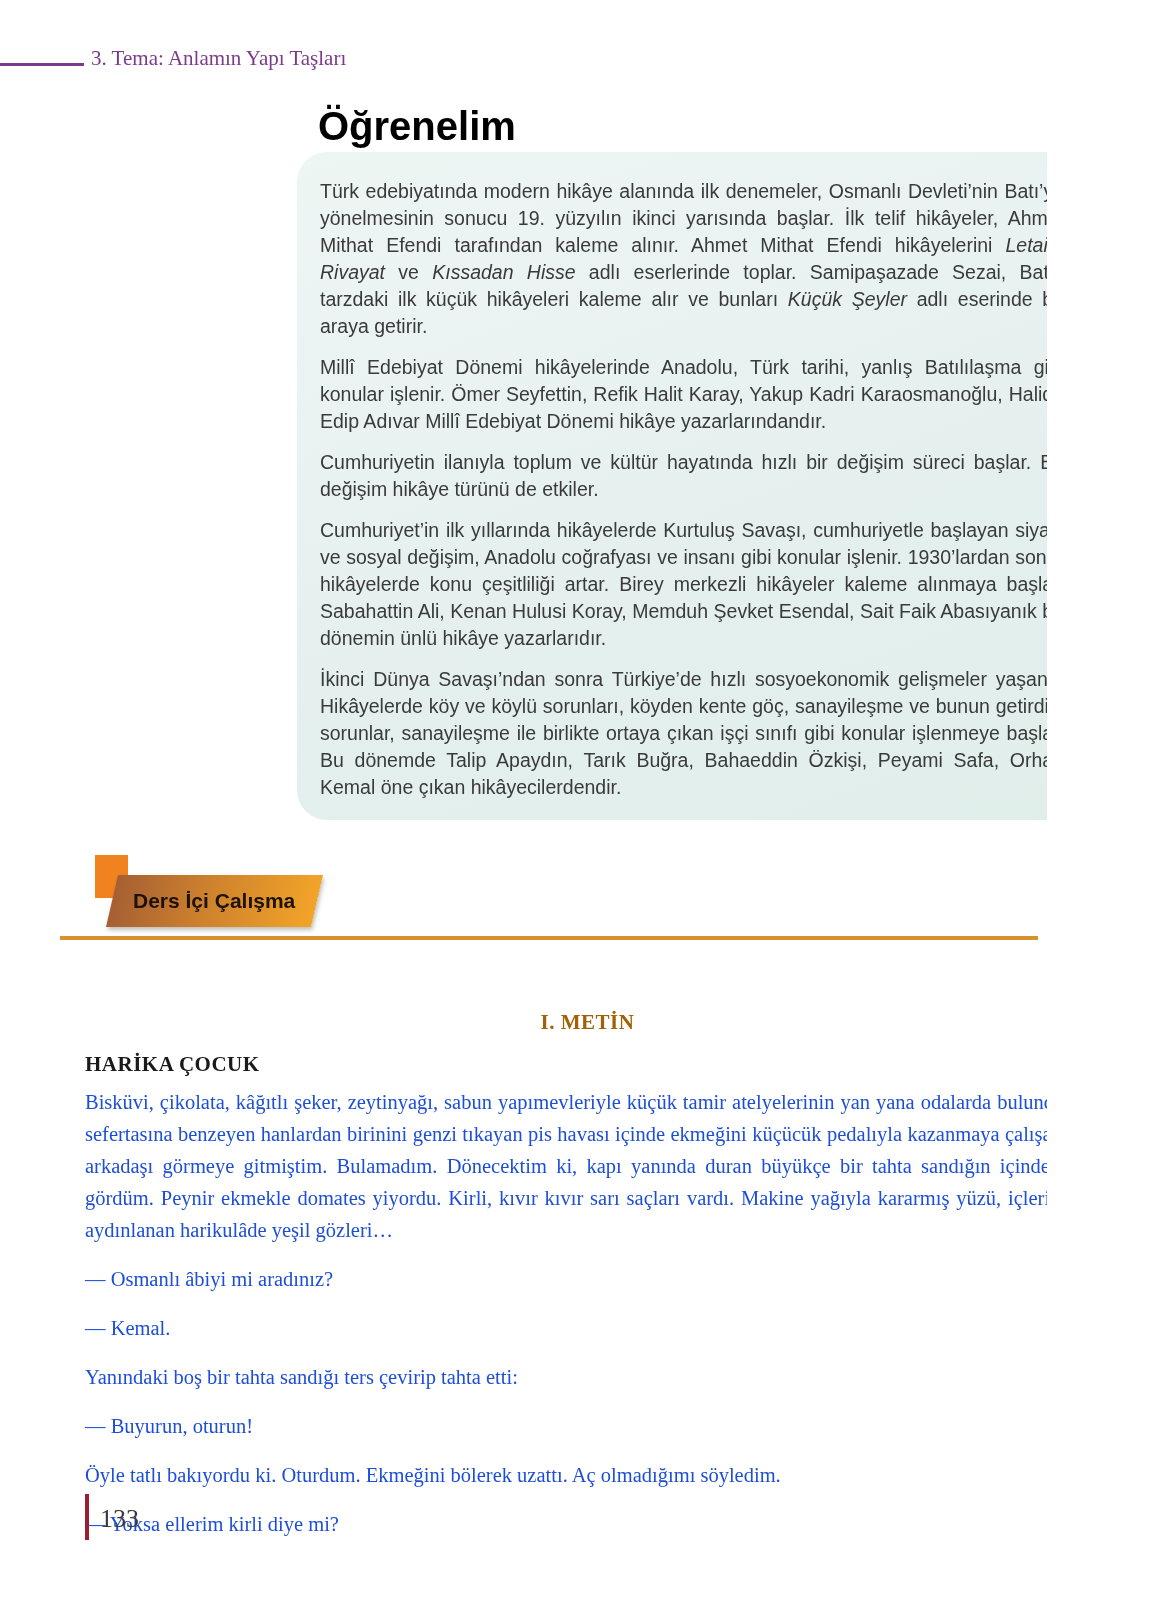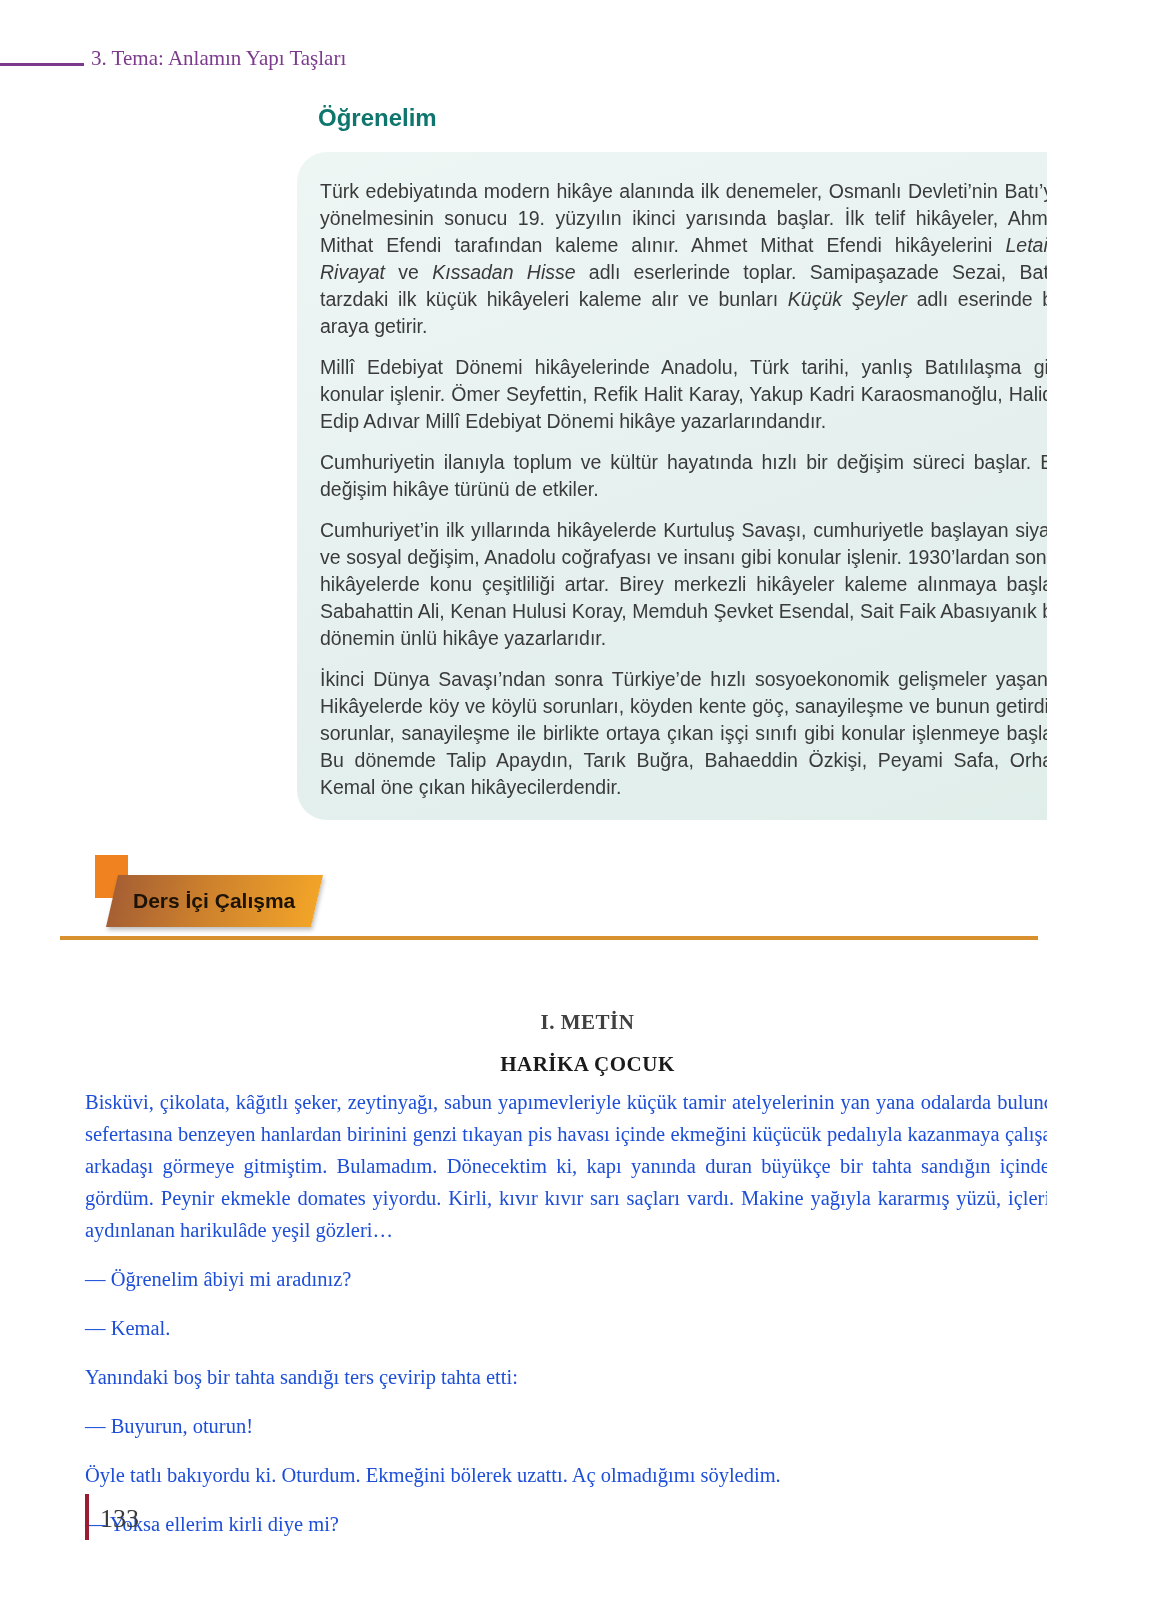--- a/index.html
+++ b/index.html
@@ -23,21 +23,21 @@
   .chapter-title {
     position: absolute; left: 91px; top: 0;
     font-family: "Liberation Serif", serif;
     font-size: 21px; color: #7c3a8d; white-space: nowrap;
   }
 
   
   .learn-title {
     position: absolute; left: 318px; top: 104px;
     font-family: "Liberation Sans", sans-serif;
-    font-weight: 700; font-size: 24px; color: #0f766e;
+    font-weight: 700; font-size: 40px; color: #000000;
   }
   .learn-box {
     position: absolute; left: 297px; top: 152px;
     width: 850px; height: 668px;
     background: linear-gradient(160deg, #eef6f4 0%, #e5f0ee 55%, #e0eeea 100%);
     border-radius: 30px;
     padding: 26px 83px 26px 23px;
     font-family: "Liberation Sans", sans-serif;
     font-size: 19.5px; line-height: 27px; color: #3a3a3a;
     text-align: justify;
@@ -73,26 +73,26 @@
   .instruction {
     position: absolute; left: 85px; top: 955px; width: 1005px;
     font-family: "Liberation Serif", serif;
     font-weight: 700; font-style: italic;
     font-size: 21.5px; color: #1a1a1a;
   }
 
   
   .story-section-title {
     position: absolute; left: 85px; top: 1010px; width: 1005px;
-    text-align: center; font-weight: 700; font-size: 21px; color: #404040;
+    text-align: center; font-weight: 700; font-size: 21px; color: #a16207;
     letter-spacing: 0.5px;
   }
   .story-title {
     position: absolute; left: 85px; top: 1052px; width: 1005px;
-    text-align: center; font-weight: 700; font-size: 21px; color: #1a1a1a;
+    font-weight: 700; font-size: 21px; color: #1a1a1a;
     letter-spacing: 0.5px;
   }
   .story-body {
     position: absolute; left: 85px; top: 1086px; width: 1005px;
     font-size: 20.5px; line-height: 32px; color: #1d4ed8;
     text-align: justify;
   }
   .story-body p { margin-bottom: 17px; }
 
   
@@ -131,21 +131,21 @@
     <span class="banner-label">Ders İçi Çalışma</span>
   </div>
   <div class="banner-rule"></div>
 
 
   <div class="story-section-title">I. METİN</div>
   <div class="story-title">HARİKA ÇOCUK</div>
 
   <div class="story-body">
     <p>Bisküvi, çikolata, kâğıtlı şeker, zeytinyağı, sabun yapımevleriyle küçük tamir atelyelerinin yan yana odalarda bulunduğu, sefertasına benzeyen hanlardan birinini genzi tıkayan pis havası içinde ekmeğini küçücük pedalıyla kazanmaya çalışan bir arkadaşı görmeye gitmiştim. Bulamadım. Dönecektim ki, kapı yanında duran büyükçe bir tahta sandığın içinde onu gördüm. Peynir ekmekle domates yiyordu. Kirli, kıvır kıvır sarı saçları vardı. Makine yağıyla kararmış yüzü, içlerinden aydınlanan harikulâde yeşil gözleri…</p>
-    <p>— Öğrenelim âbiyi mi aradınız?</p>
+    <p>— Osmanlı âbiyi mi aradınız?</p>
     <p>— Kemal.</p>
     <p>Yanındaki boş bir tahta sandığı ters çevirip tahta etti:</p>
     <p>— Buyurun, oturun!</p>
     <p>Öyle tatlı bakıyordu ki. Oturdum. Ekmeğini bölerek uzattı. Aç olmadığımı söyledim.</p>
     <p>— Yoksa ellerim kirli diye mi?</p>
   </div>
 
   <div class="footer">
     <div class="footer-bar"></div>
     <div class="page-number">133</div>

